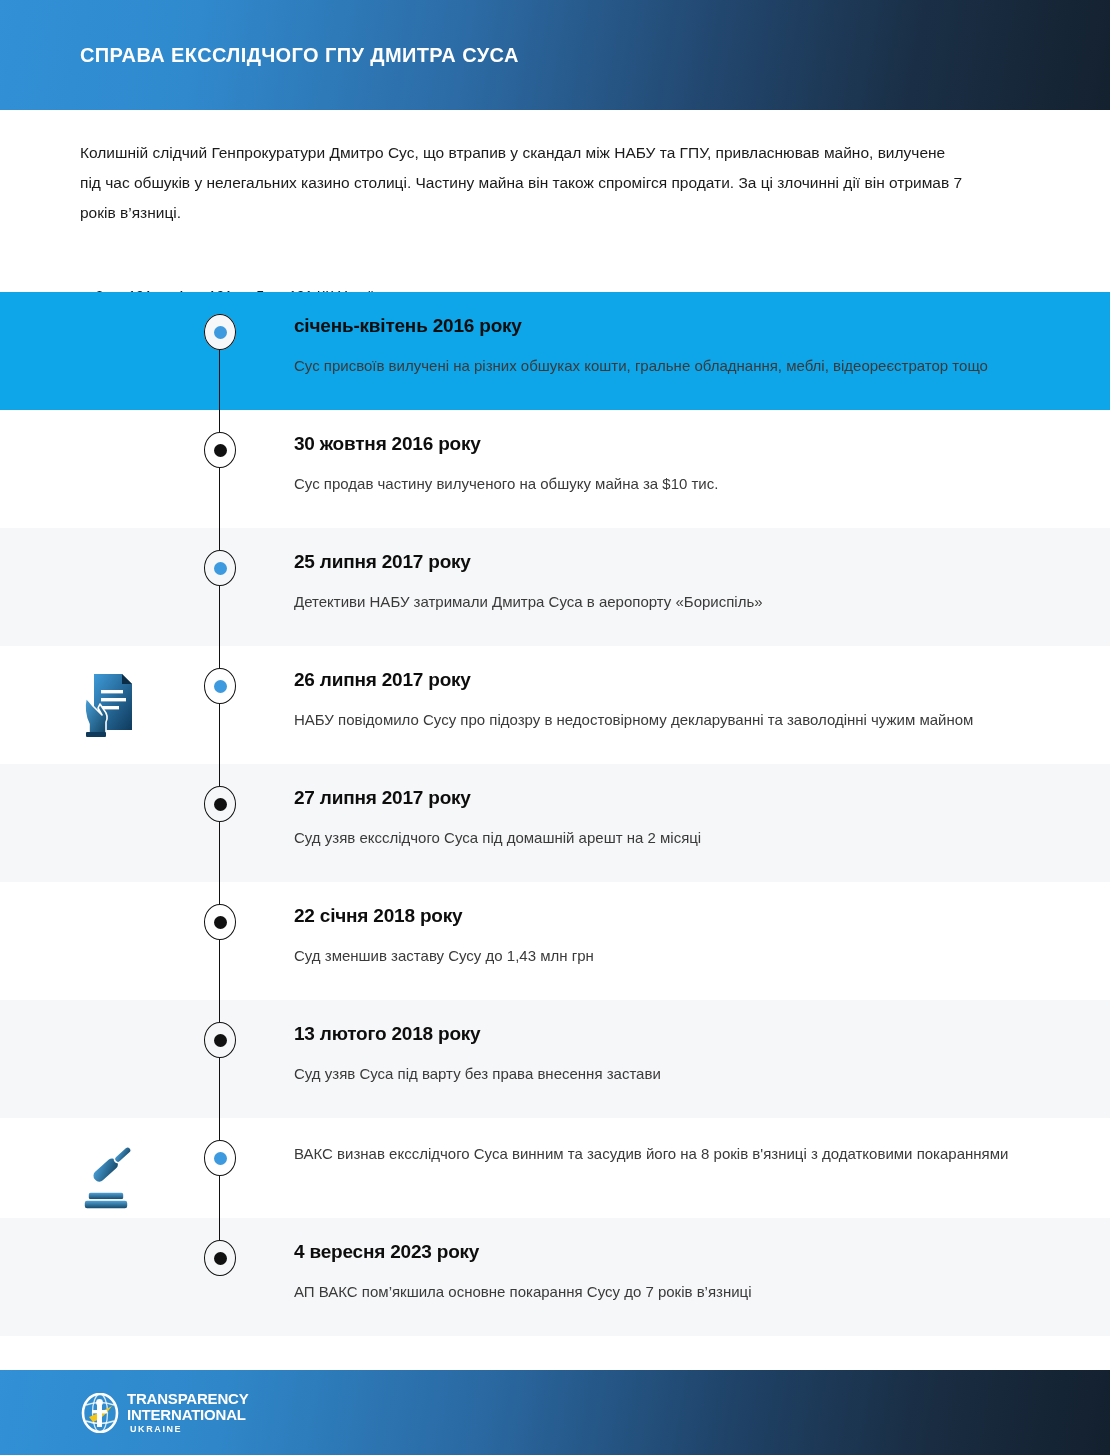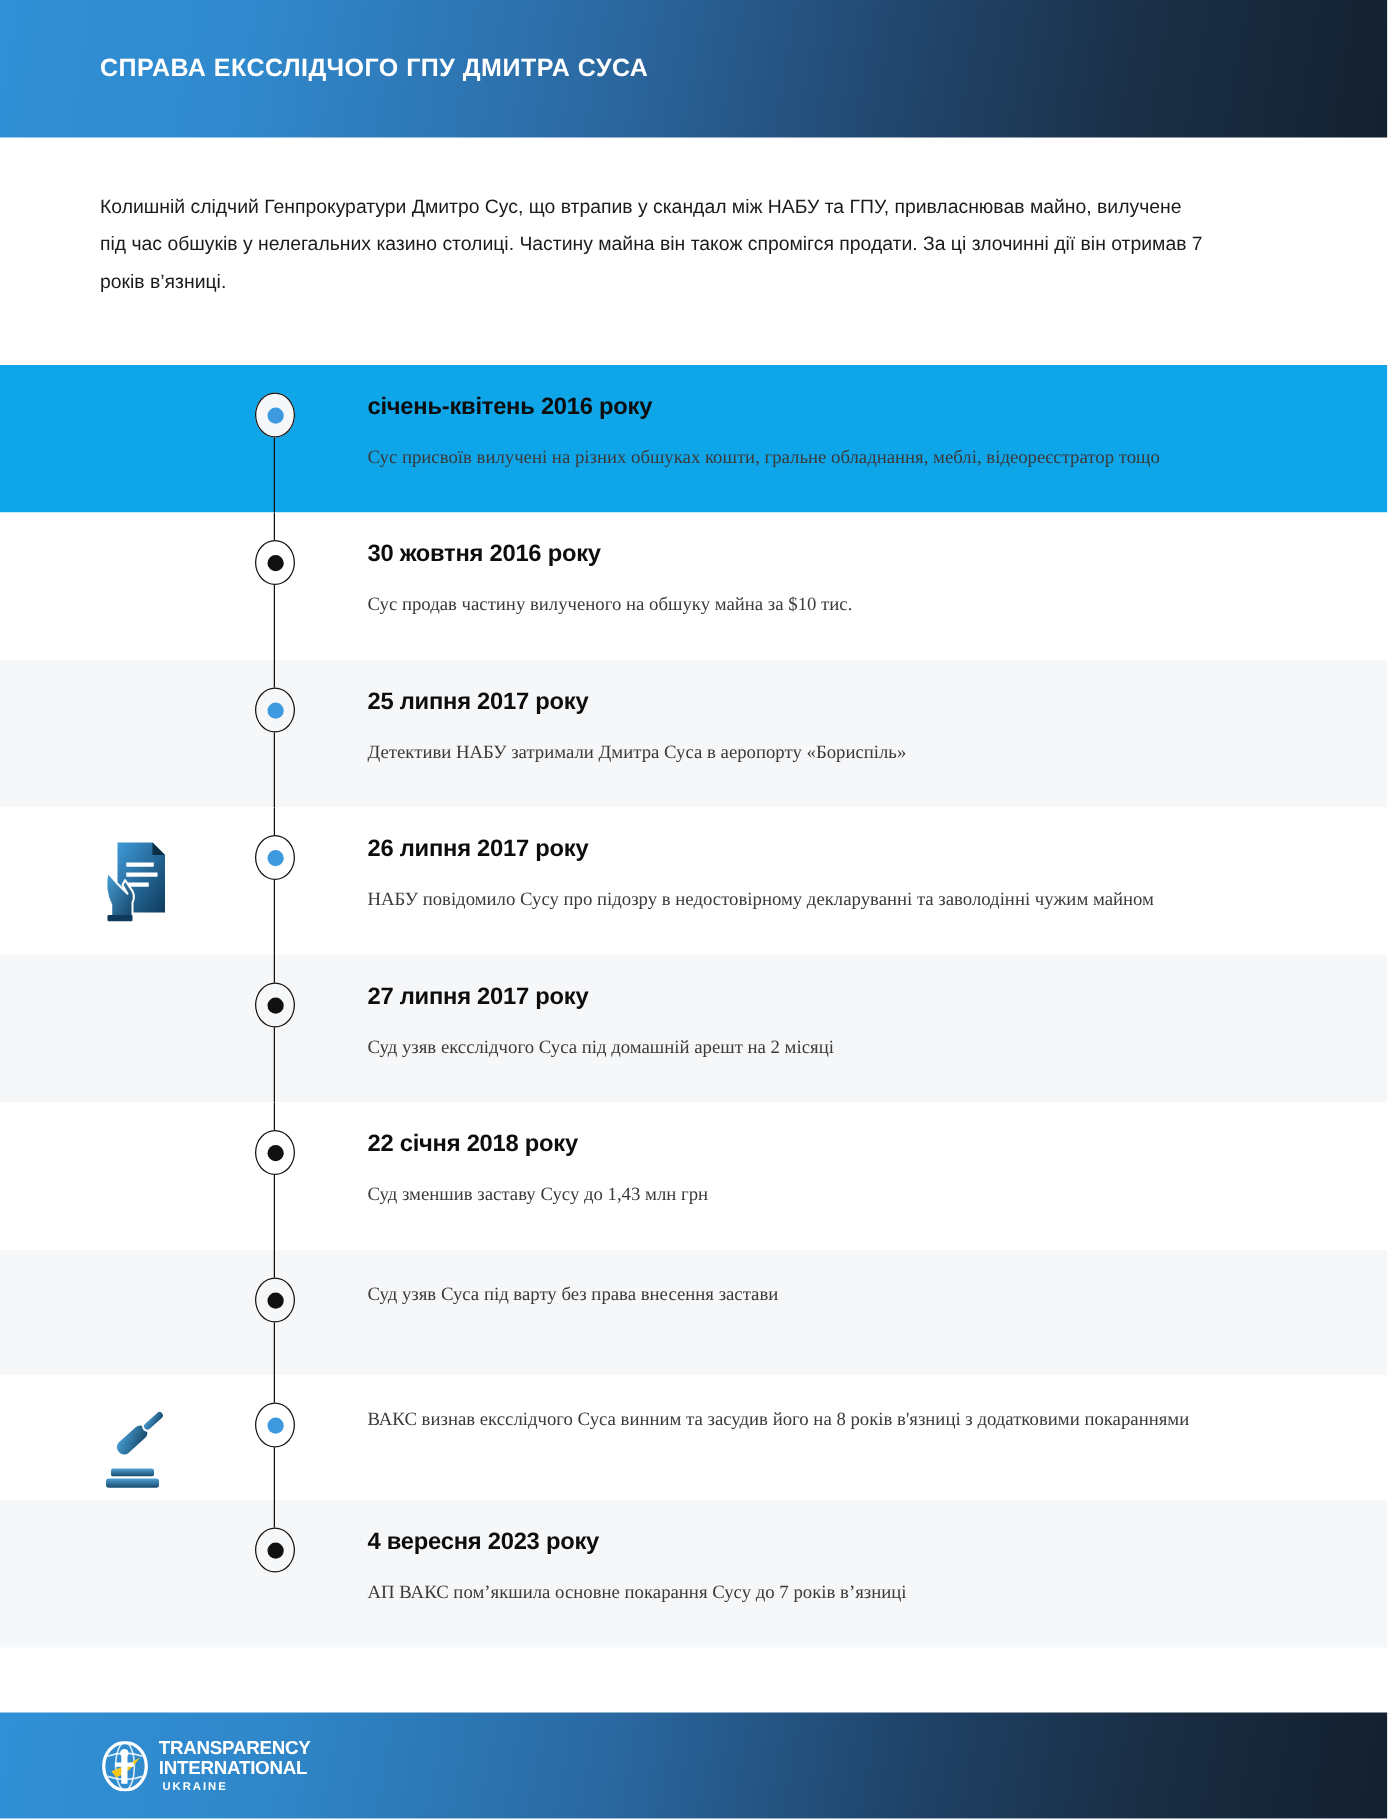--- a/index.html
+++ b/index.html
@@ -39,21 +39,21 @@
     font-weight: bold;
     letter-spacing: 0.4px;
     text-transform: uppercase;
     font-family: "Liberation Sans", "DejaVu Sans", sans-serif;
   }
 
   
   .intro {
     position: absolute;
     left: 0;
-    top: 123px;
+    top: 110px;
     width: 1044px;
   }
   .intro-inner {
     padding: 28px 80px 0 80px;
   }
   .intro-paragraph {
     font-size: 15.5px;
     line-height: 30px;
     color: #1b1b1b;
     margin: 0;
@@ -147,21 +147,20 @@
     letter-spacing: -0.2px;
     margin: 0 0 14px 0;
     line-height: 24px;
   }
   .tl-desc {
     font-size: 15px;
     line-height: 28px;
     color: #3a3a3a;
     margin: 0;
     max-width: 740px;
-    font-family: Liberation Serif, serif;
   }
 
   
   .tl-icon {
     position: absolute;
     left: 80px;
     top: 22px;
     width: 62px;
     height: 72px;
     z-index: 4;
@@ -315,20 +314,21 @@
           <div class="tl-desc">Суд зменшив заставу Сусу до 1,43 млн грн</div>
         </div>
       </div>
       <div class="tl-row alt" style="background: rgb(246, 247, 249);">
         <div class="tl-line"></div>
         <div class="tl-ring-bg" style="background: rgb(246, 247, 249);"></div>
         <div class="tl-marker">
           <div class="dot" style="background: rgb(17, 17, 17);"></div>
         </div>
         <div class="tl-body">
+          <div class="tl-date">13 лютого 2018 року</div>
           <div class="tl-desc">Суд узяв Суса під варту без права внесення застави</div>
         </div>
       </div>
       <div class="tl-row">
         <div class="tl-line"></div>
         <div class="tl-ring-bg" style="background: rgb(255, 255, 255);"></div>
         <div class="tl-marker accent">
           <div class="dot" style="background: rgb(61, 154, 222);"></div>
         </div>
         <div class="tl-icon">

